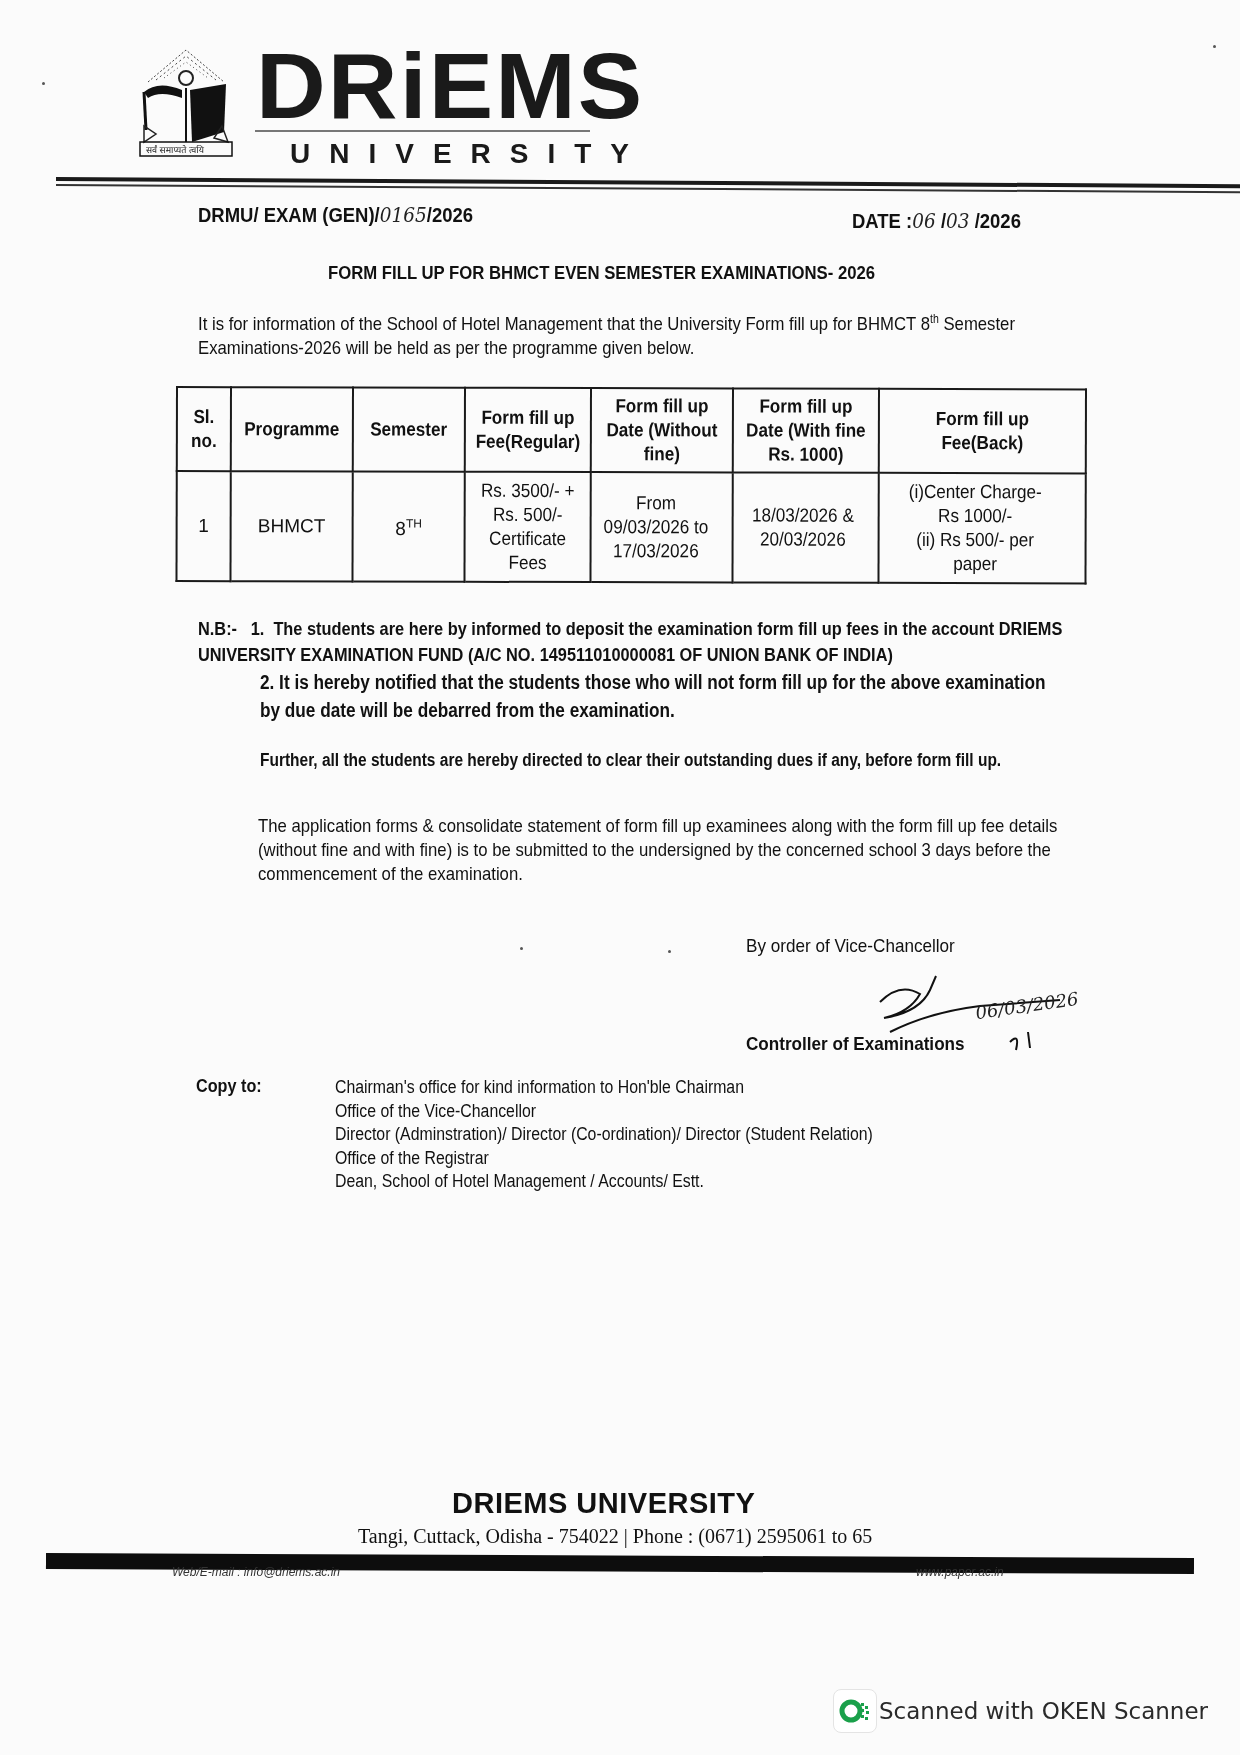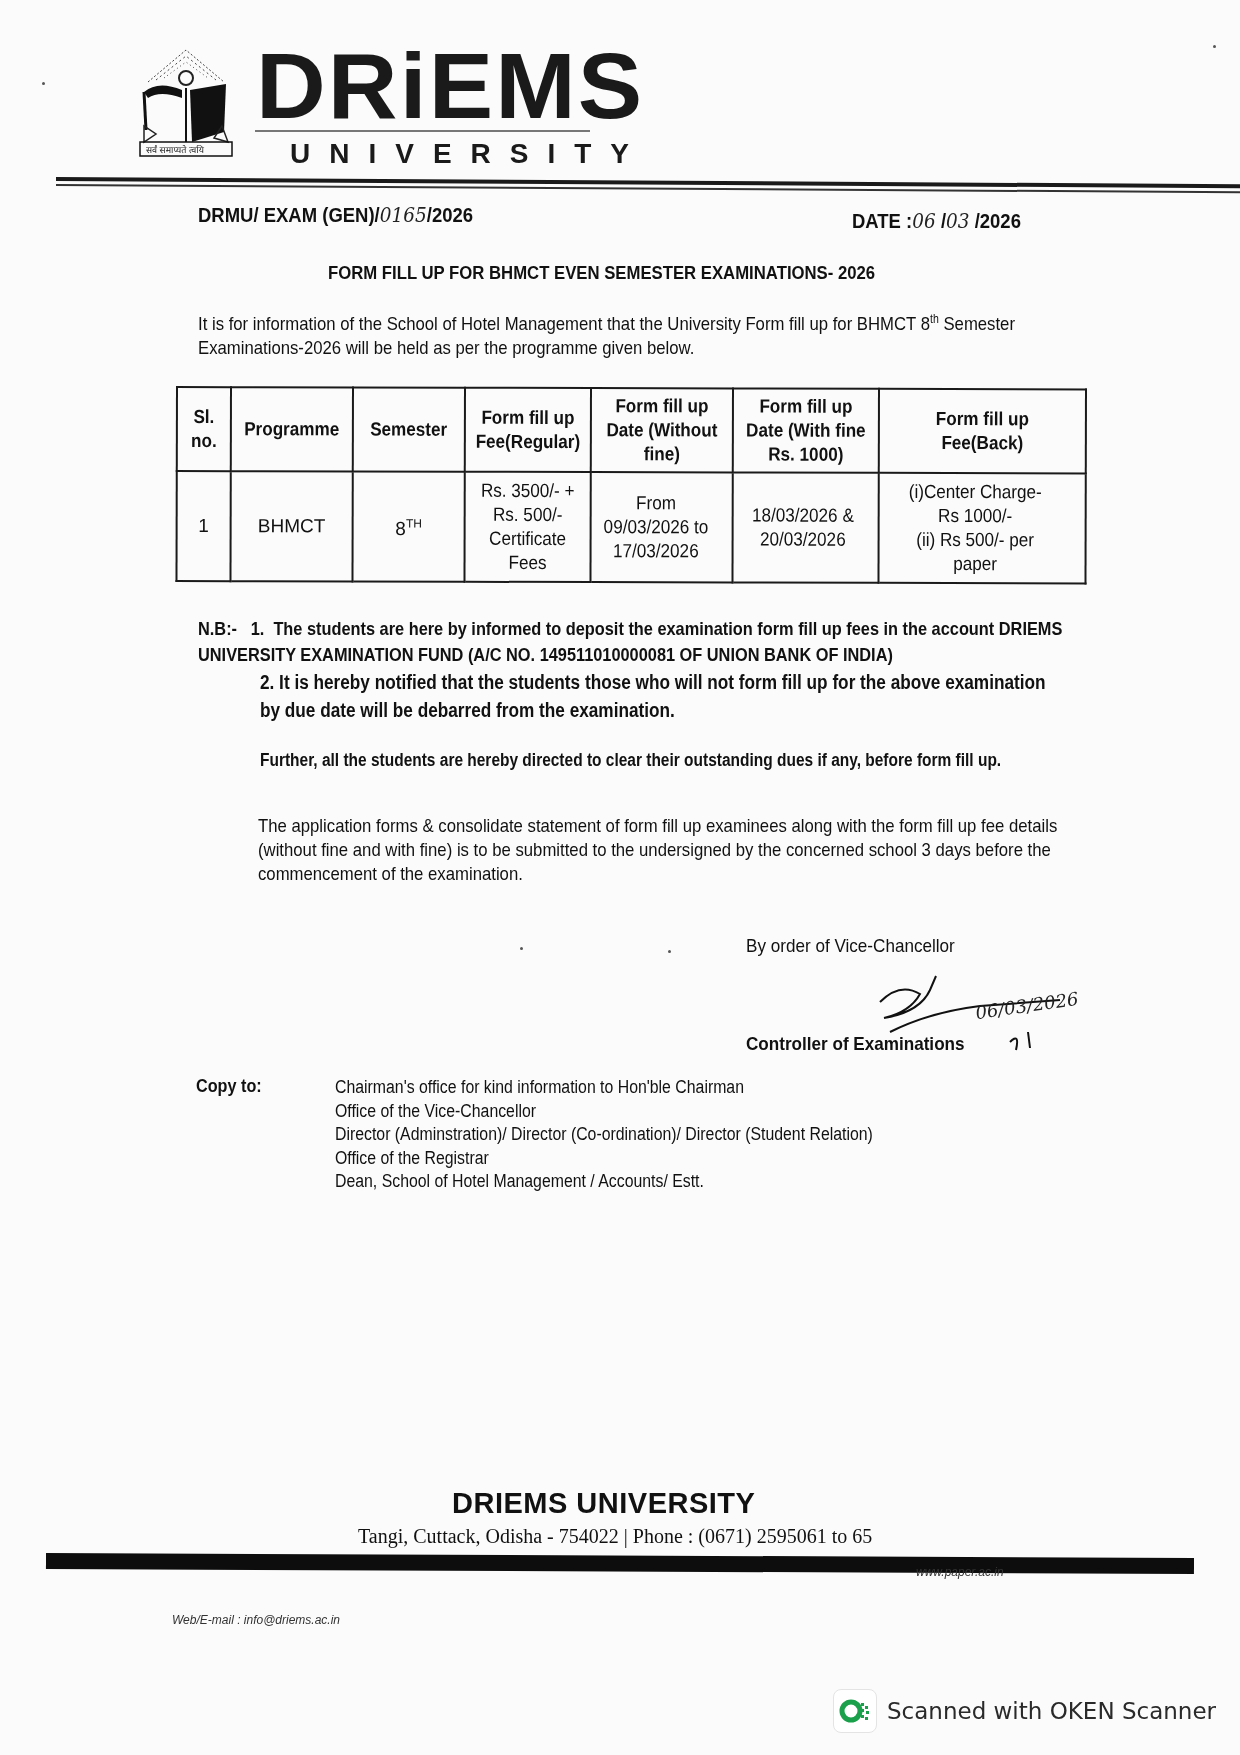--- a/index.html
+++ b/index.html
@@ -44,24 +44,24 @@
   .sign-date { left: 975px; top: 995px; font-family: "DejaVu Serif", serif; font-style: italic; font-size: 18px; transform: rotate(-8deg); color: #222; }
   .controller { left: 746px; top: 1033px; font-size: 19px; font-weight: bold; transform: scaleX(0.9); transform-origin: left; }
 
   .copy-label { left: 196px; top: 1076px; font-size: 18px; font-weight: bold; transform: scaleX(0.9); transform-origin: left; }
   .copy-list { left: 335px; top: 1076px; font-size: 18px; line-height: 23.5px; transform: scaleX(0.88); transform-origin: left; }
   .copy-list div { white-space: nowrap; }
 
   .footer-name { left: 452px; top: 1487px; font-size: 29px; font-weight: bold; letter-spacing: 0.5px; }
   .footer-addr { left: 358px; top: 1525px; font-family: "Liberation Serif", serif; font-size: 20px; }
   .footer-bar { left: 46px; top: 1553px; width: 1148px; height: 16px; background: #0d0d0d; transform: rotate(0.25deg); transform-origin: left; }
-  .footer-web-left { left: 172px; top: 1565px; font-size: 12px; font-style: italic; color: #333; margin-top: 48px; }
+  .footer-web-left { left: 172px; top: 1565px; font-size: 12px; font-style: italic; color: #333; }
   .footer-web-right { left: 916px; top: 1565px; font-size: 12px; font-style: italic; color: #333; }
 
-  .scanner { left: 833px; top: 1689px; display: flex; align-items: center; gap: 10px; justify-content: flex-end; }
+  .scanner { left: 833px; top: 1689px; display: flex; align-items: center; gap: 2px; justify-content: flex-end; }
   .scanner-icon { width: 42px; height: 42px; border-radius: 8px; background: #fff; border: 1px solid #e4e4e4; display: flex; align-items: center; justify-content: center; }
   .scanner-text { font-family: "DejaVu Sans", sans-serif; font-size: 23px; color: #2a2a2a; }
   .speck { position: absolute; width: 3px; height: 3px; background: #555; border-radius: 50%; }
 </style>
 </head>
 <body>
 
 <div class="abs logo-emblem">
   <svg width="96" height="120" viewBox="0 0 96 120">
     <g stroke="#444" stroke-width="1" fill="none">

